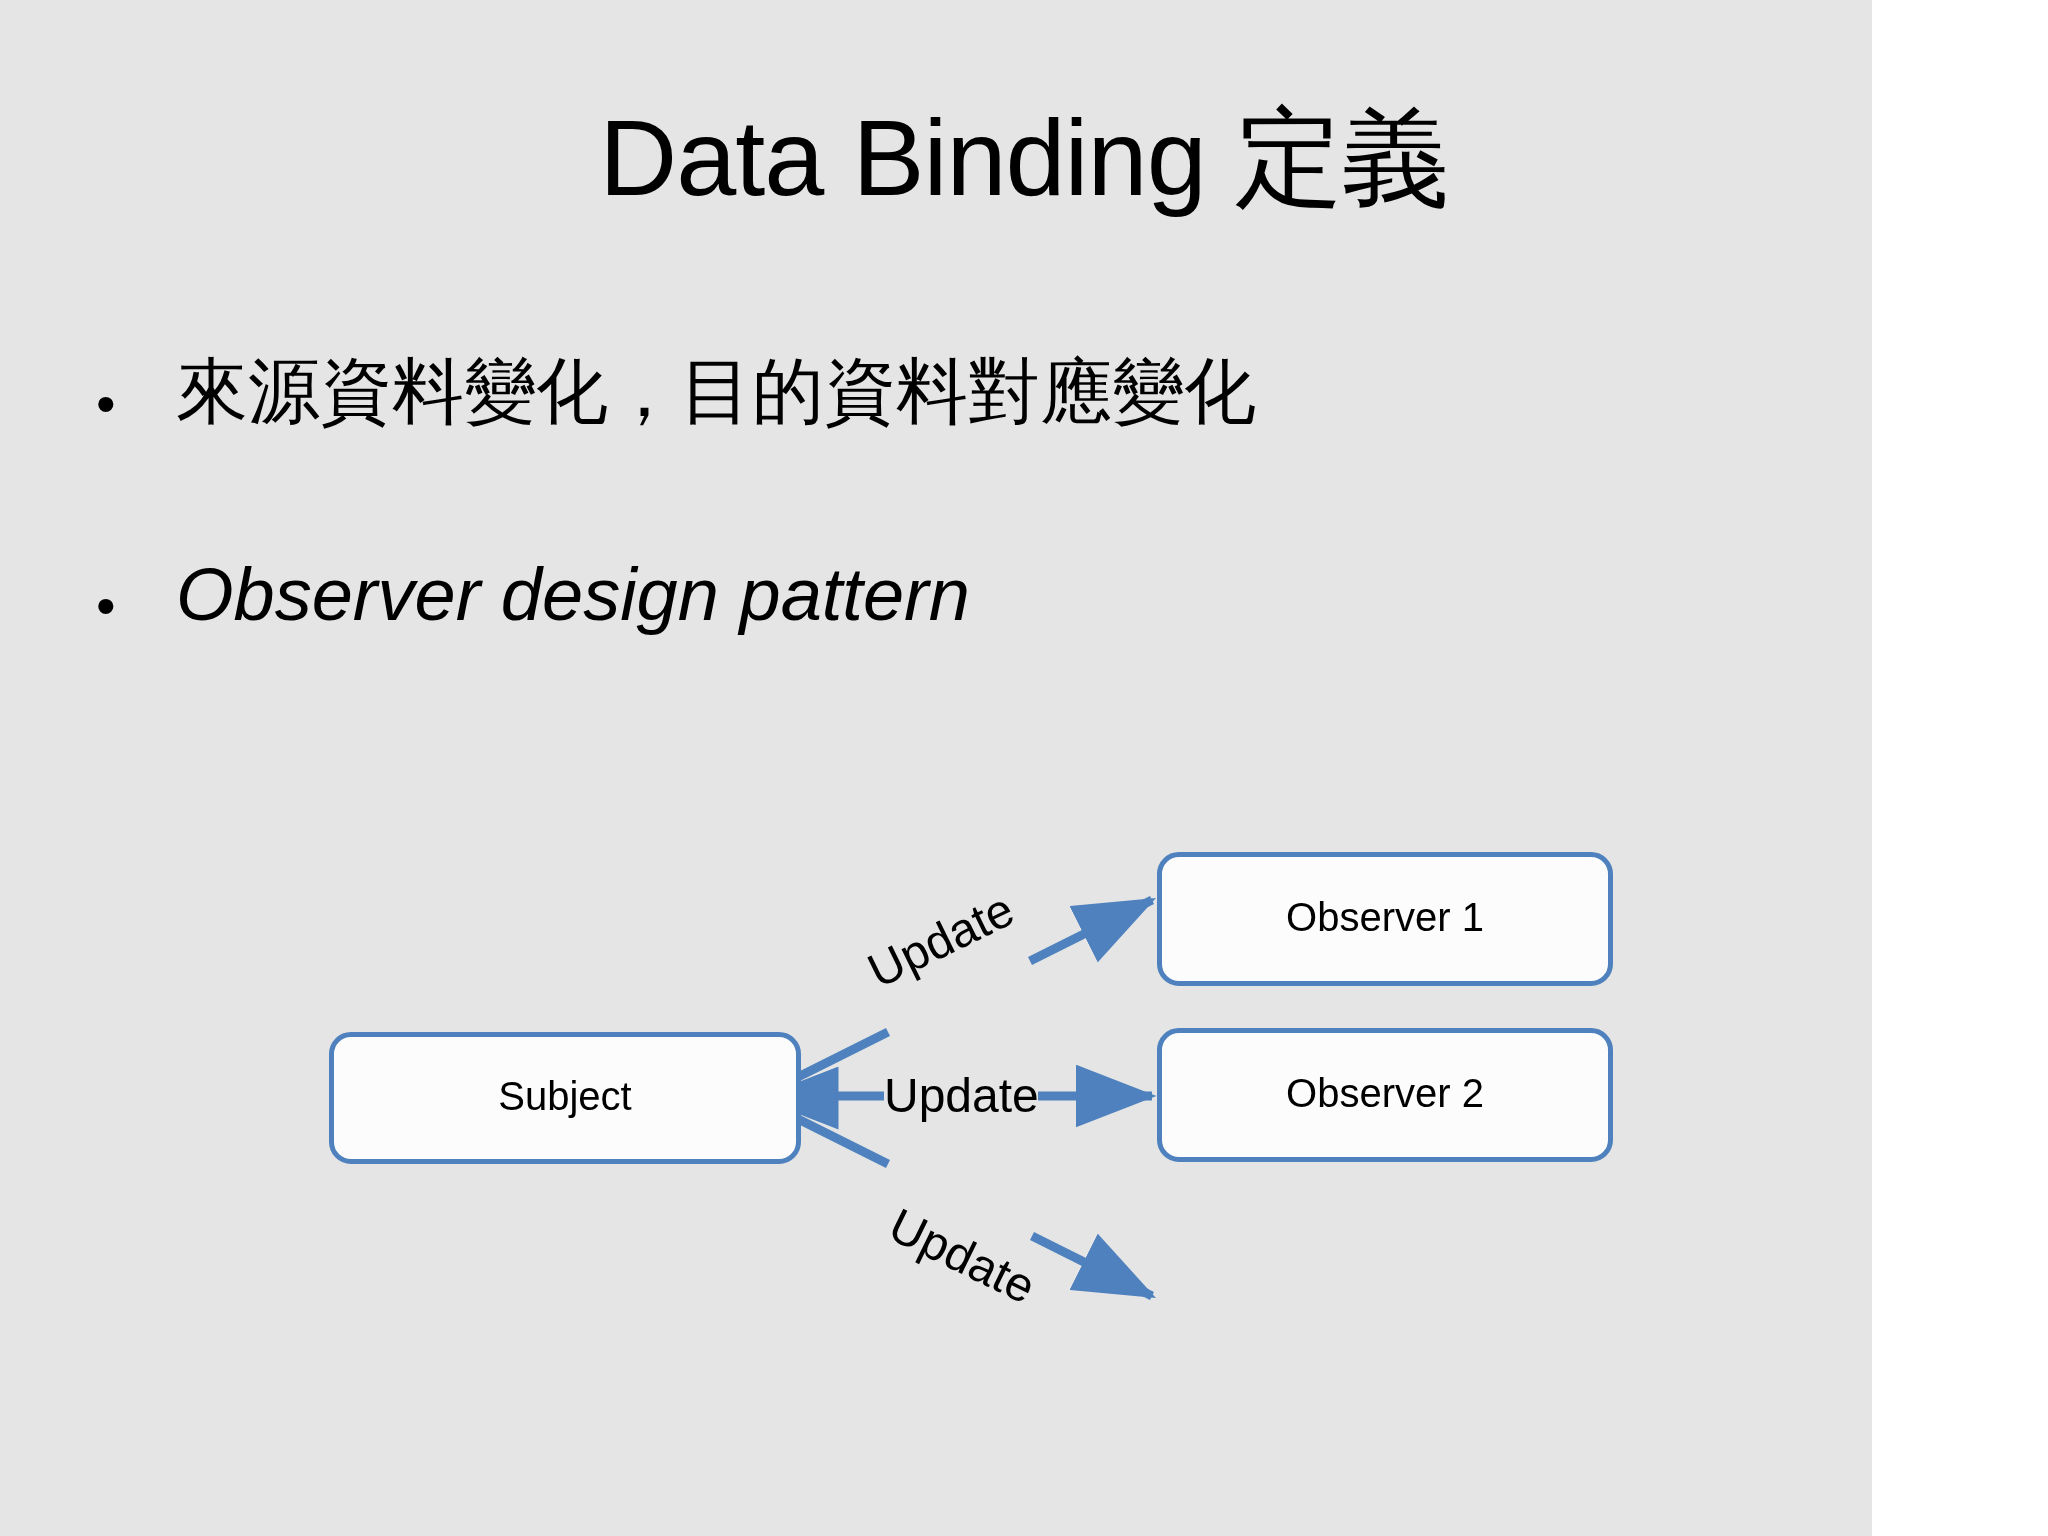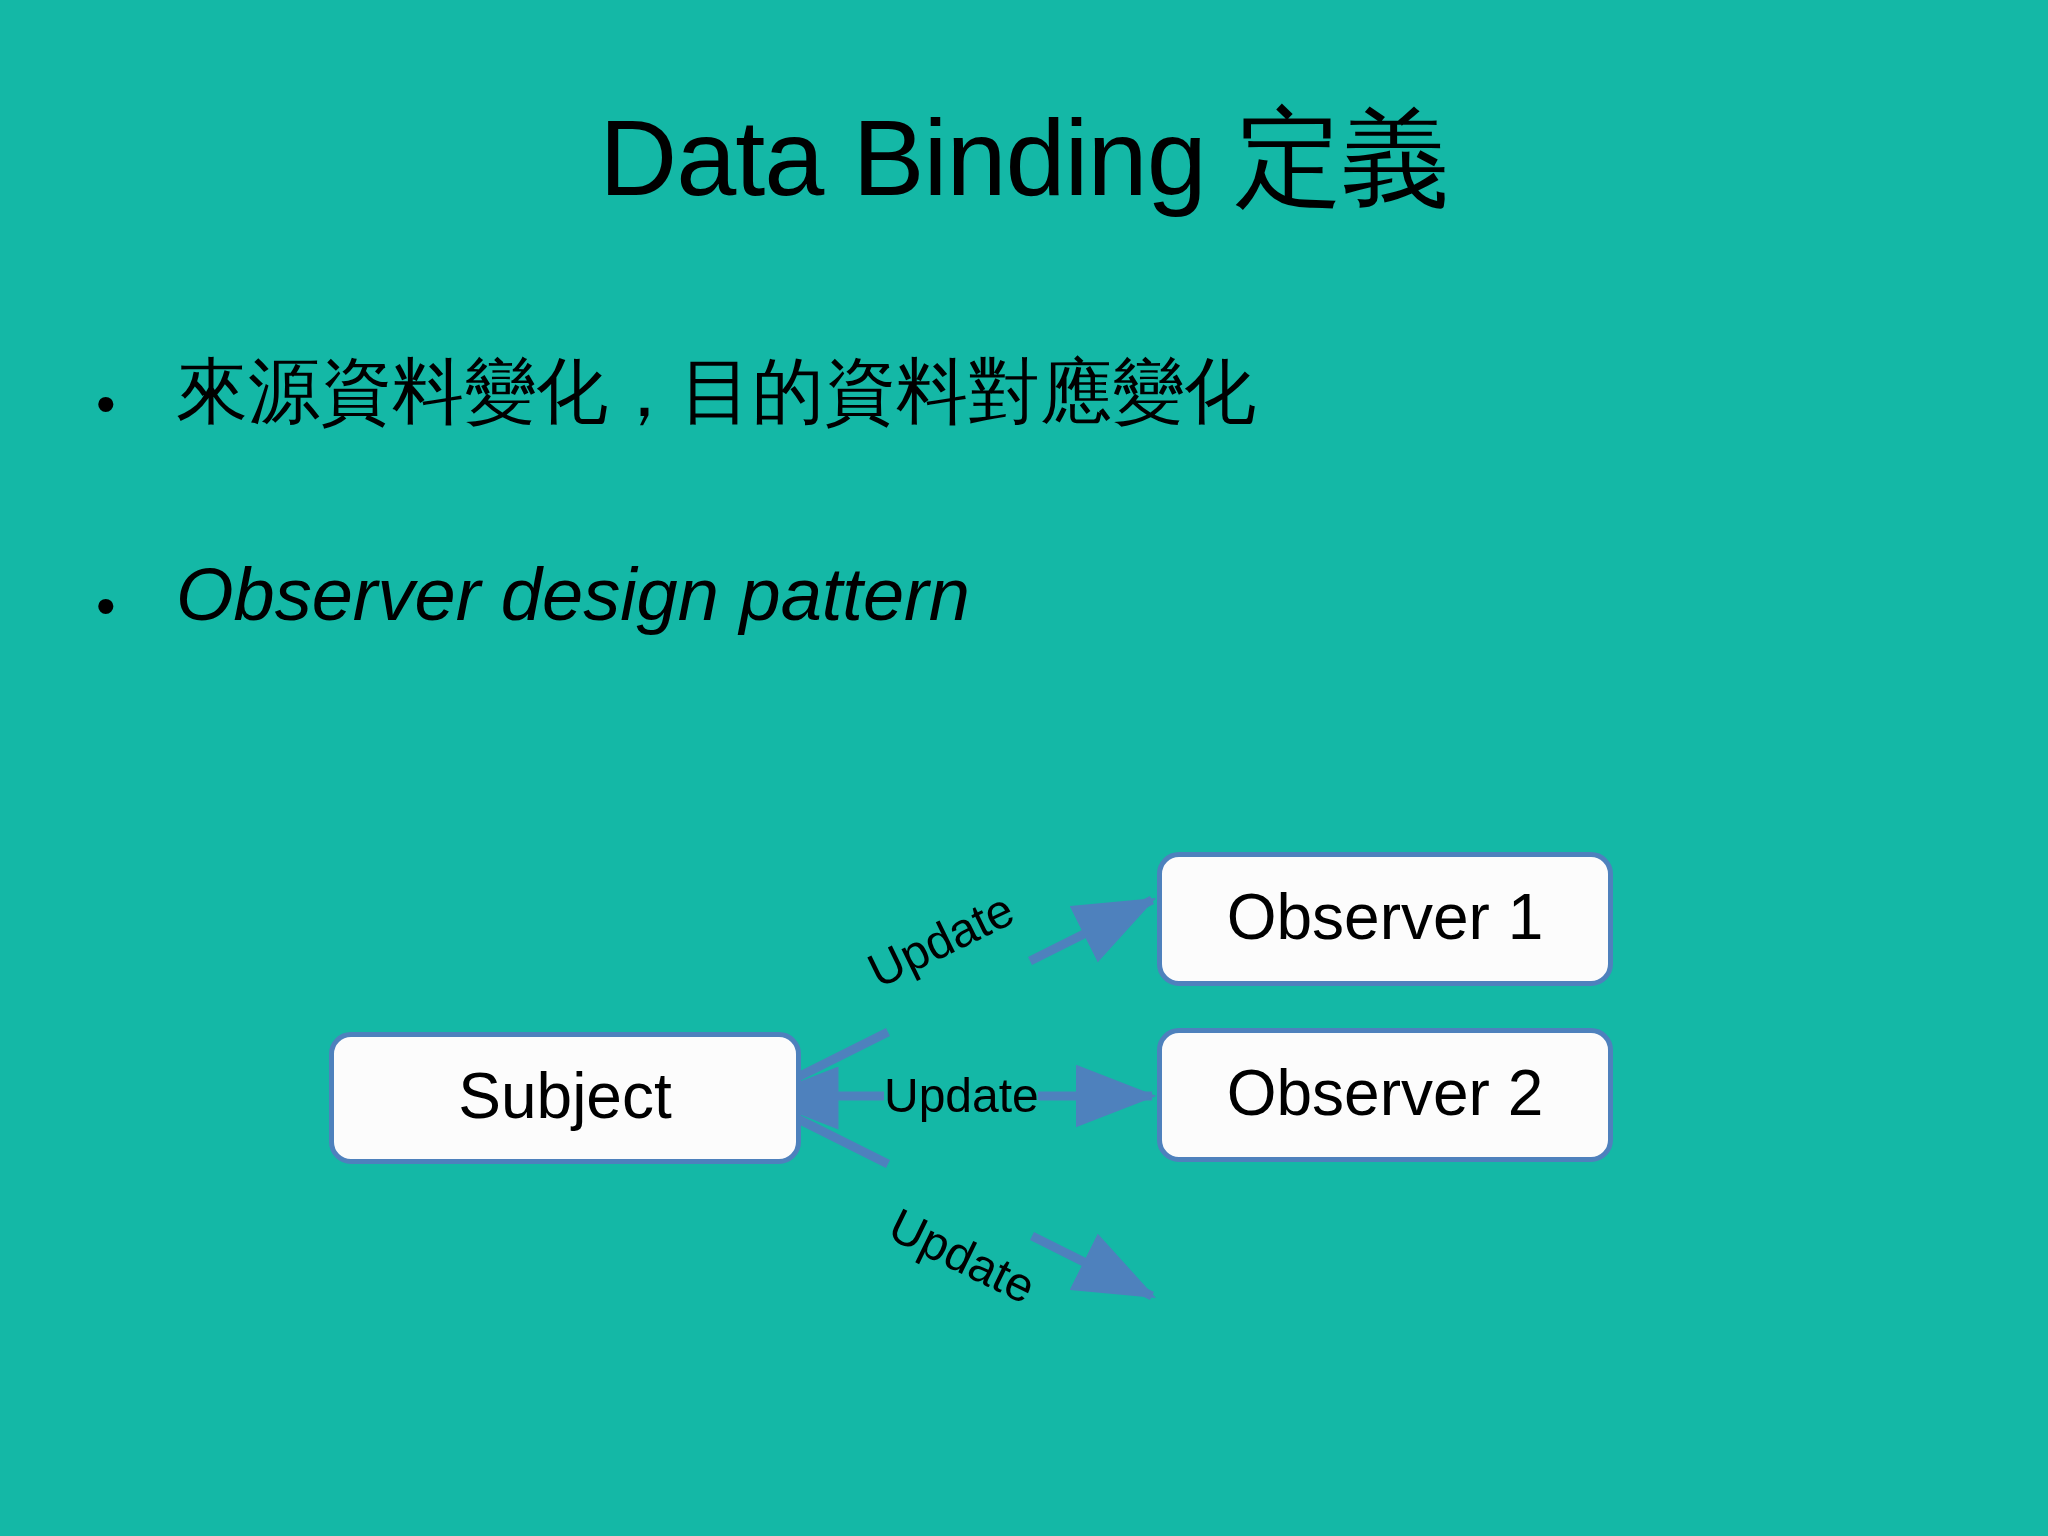--- a/index.html
+++ b/index.html
@@ -12,23 +12,23 @@
     height: 1536px;
     font-family: "Liberation Sans", "DejaVu Sans", sans-serif;
     color: #000000;
     overflow: hidden;
     position: relative;
   }
 
   .slide {
     position: absolute;
     left: 0; top: 0;
-    width: 2048px;
+    width: 1872px;
     height: 1536px;
-    background: #14b8a6;
+    background: #e5e5e5;
   }
 
   
   .slide-title {
     position: absolute;
     left: 0;
     top: 96px;
     width: 2048px;
     text-align: center;
     font-size: 108px;
@@ -90,21 +90,21 @@
   }
   .node-box {
     position: absolute;
     box-sizing: border-box;
     border: 5px solid #4E81BD;
     border-radius: 22px;
     background: #FCFCFC;
     display: flex;
     align-items: center;
     justify-content: center;
-    font-size: 64px;
+    font-size: 40px;
     color: #000000;
     line-height: 1;
   }
   .node-box span { display: block; transform: translateY(-2px); }
 
   #node-subject  { left: 285px;  top: 232px; width: 472px; height: 132px; margin-left: 44px; }
   #node-obs1     { left: 1157px; top:  52px; width: 456px; height: 134px; }
   #node-obs2     { left: 1157px; top: 228px; width: 456px; height: 134px; border-radius: 22px; }
   #node-obs3     { left: 1157px; top: 404px; width: 456px; height: 134px; }
 

